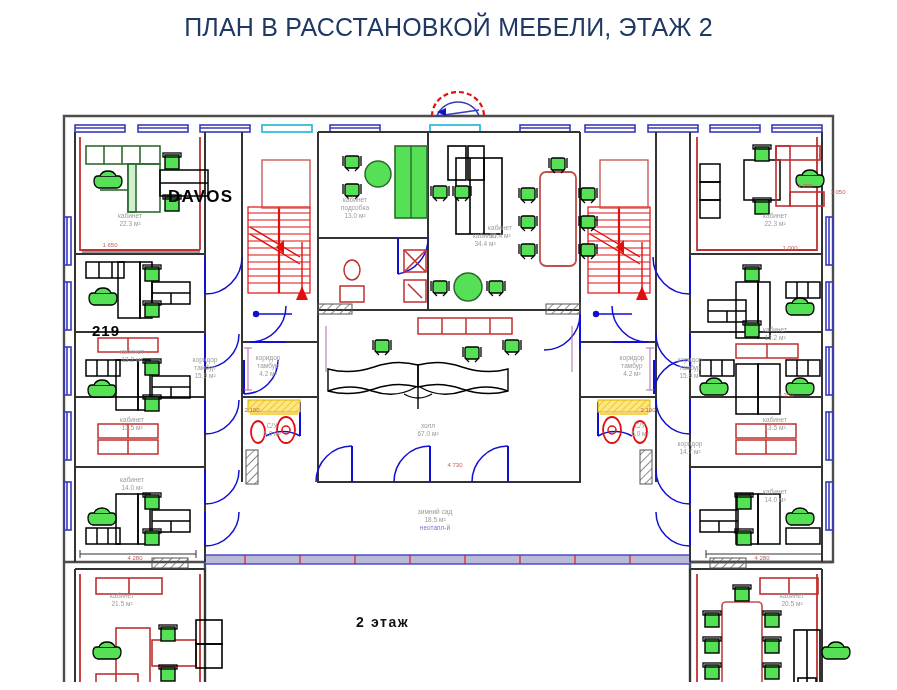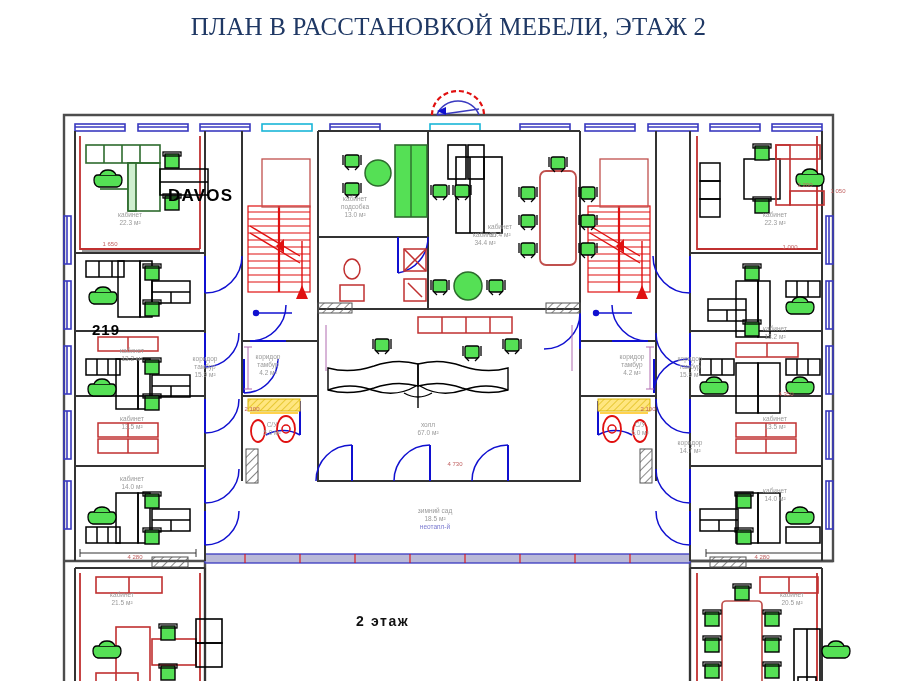--- a/index.html
+++ b/index.html
@@ -14,21 +14,21 @@
   }
 
   #plan-wrap{position:relative;width:784px;height:640px;}
   #plan-svg{position:absolute;left:0;top:0;}
 
   .lbl{font-family:"Liberation Sans",sans-serif;}
 </style>
 </head>
 <body>
 
-<div id="page-title" class="lbl" style="color: rgb(31, 56, 100); font-family: Liberation Serif, serif;">ПЛАН В РАССТАНОВКОЙ МЕБЕЛИ, ЭТАЖ 2</div>
+<div id="page-title" class="lbl" style="color: rgb(31, 56, 100);">ПЛАН В РАССТАНОВКОЙ МЕБЕЛИ, ЭТАЖ 2</div>
 
 <div id="plan-wrap">
 <svg id="plan-svg" width="897" height="640" viewBox="0 0 897 640" xmlns="http://www.w3.org/2000/svg">
 
   <defs>
     <pattern id="hatch45" width="6" height="6" patternTransform="rotate(45)" patternUnits="userSpaceOnUse">
       <line x1="0" y1="0" x2="0" y2="6" stroke="#555" stroke-width="1.4"></line>
     </pattern>
     <pattern id="hatchY" width="5" height="5" patternTransform="rotate(45)" patternUnits="userSpaceOnUse">
       <rect width="5" height="5" fill="#ffe680"></rect>

